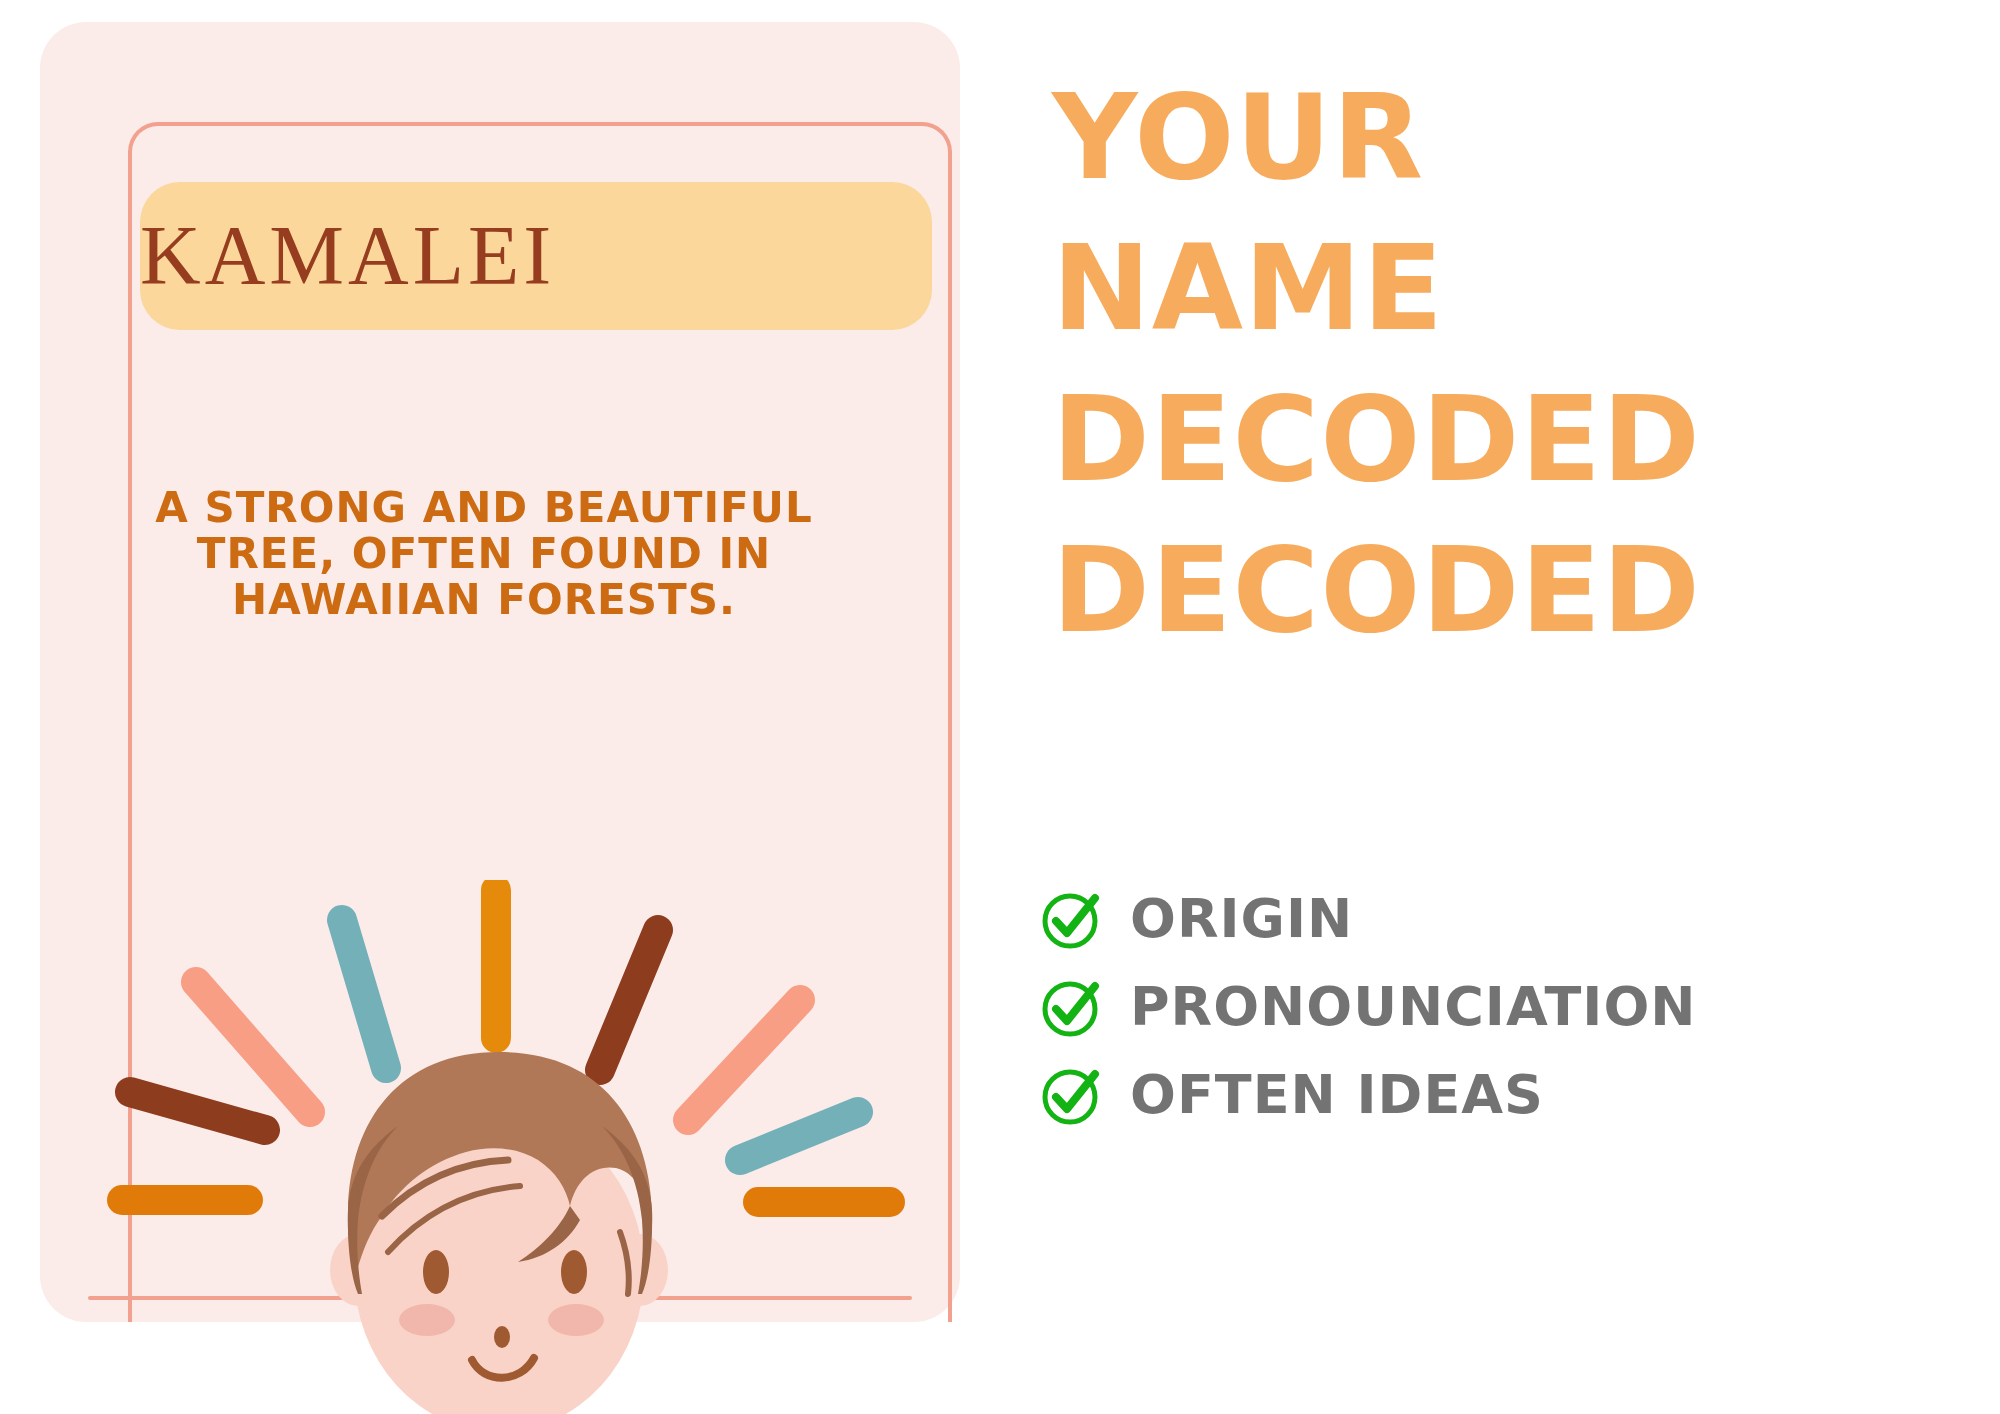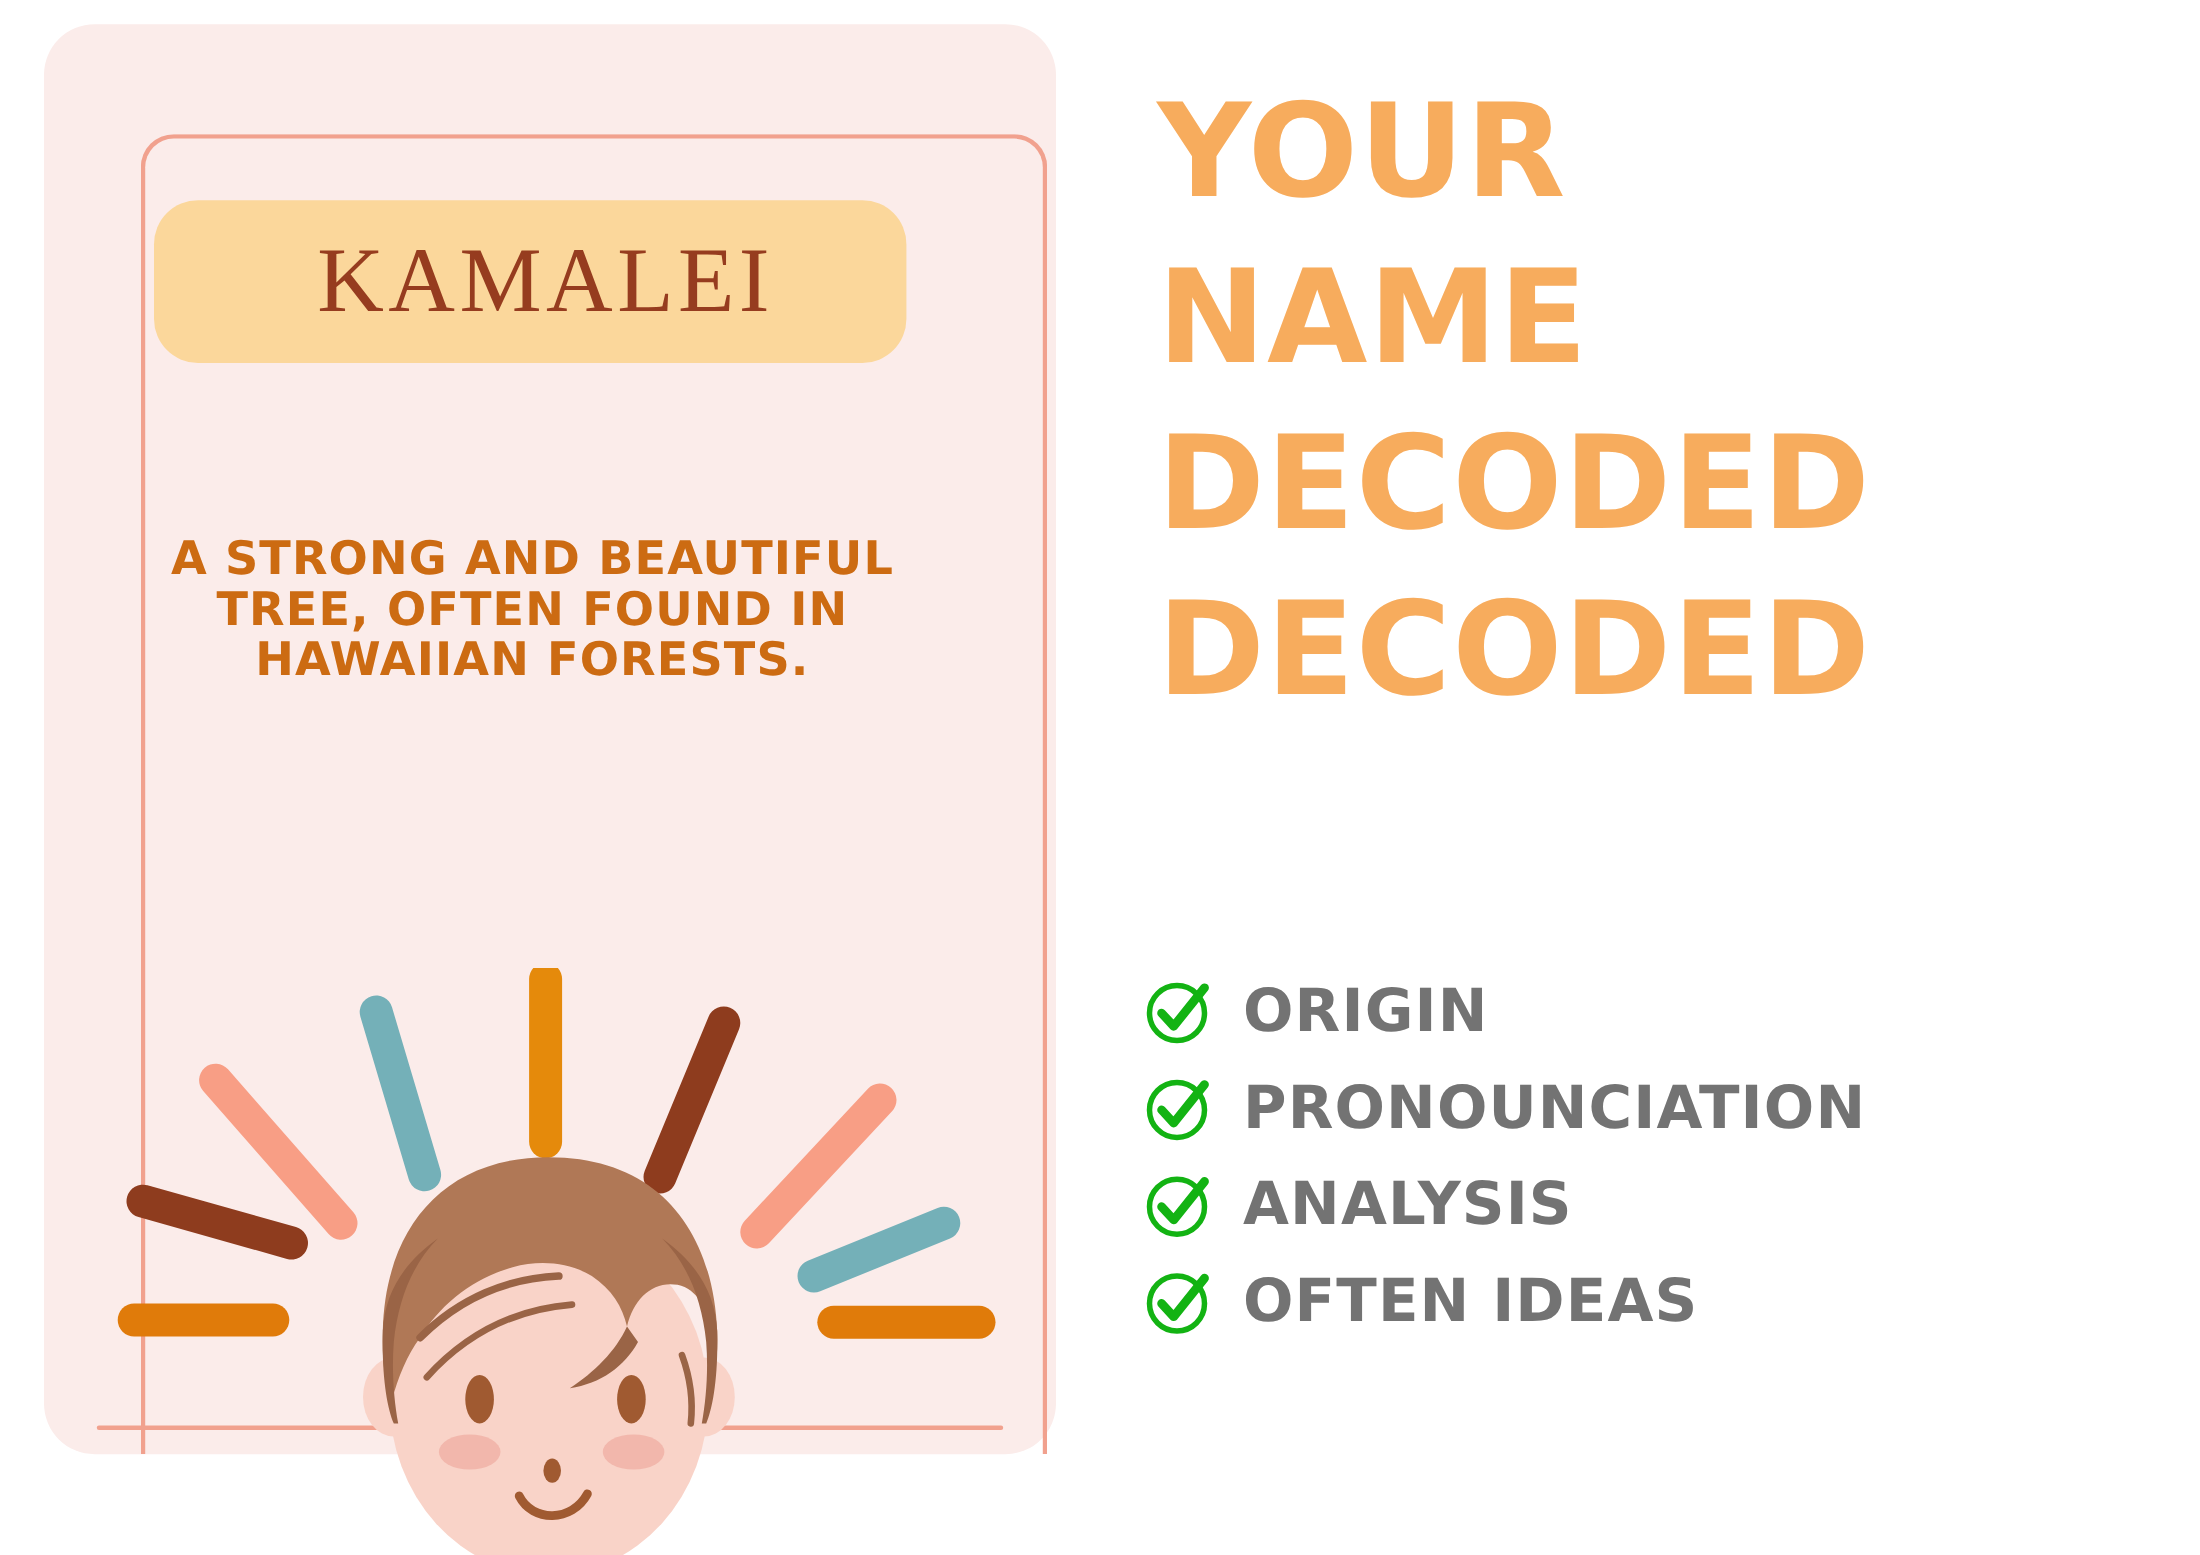--- a/index.html
+++ b/index.html
@@ -45,28 +45,26 @@
     height: 4px;
     background: #f1a18e;
     border-radius: 2px;
   }
 
   
   #name-banner {
     position: absolute;
     left: 140px;
     top: 182px;
-    width: 656px;
+    width: 792px;
     height: 148px;
     background: #fbd79b;
     border-radius: 40px;
     display: flex;
     align-items: center;
-    justify-content: center;
-    padding-left: 28px;
   }
   #name-banner-text {
     font-family: "Liberation Serif", serif;
     font-size: 84px;
     letter-spacing: 4px;
     color: #963c1f;
     line-height: 1;
     white-space: nowrap;
   }
 
@@ -246,29 +244,20 @@
   <div class="check-row">
     <span class="check-icon">
       <svg width="64" height="64" viewBox="0 0 64 64" xmlns="http://www.w3.org/2000/svg">
         <circle cx="30" cy="34" r="25" fill="none" stroke="#13B313" stroke-width="5"></circle>
         <path d="M16 34 L27 46 L55 11" fill="none" stroke="#13B313" stroke-width="8" stroke-linecap="round" stroke-linejoin="round"></path>
       </svg>
     </span>
     <span class="check-label">PRONOUNCIATION</span>
   </div>
 
-  <div class="check-row">
-    <span class="check-icon">
-      <svg width="64" height="64" viewBox="0 0 64 64" xmlns="http://www.w3.org/2000/svg">
-        <circle cx="30" cy="34" r="25" fill="none" stroke="#13B313" stroke-width="5"></circle>
-        <path d="M16 34 L27 46 L55 11" fill="none" stroke="#13B313" stroke-width="8" stroke-linecap="round" stroke-linejoin="round"></path>
-      </svg>
-    </span>
-    <span class="check-label">ANALYSIS</span>
-  </div>
 
   <div class="check-row">
     <span class="check-icon">
       <svg width="64" height="64" viewBox="0 0 64 64" xmlns="http://www.w3.org/2000/svg">
         <circle cx="30" cy="34" r="25" fill="none" stroke="#13B313" stroke-width="5"></circle>
         <path d="M16 34 L27 46 L55 11" fill="none" stroke="#13B313" stroke-width="8" stroke-linecap="round" stroke-linejoin="round"></path>
       </svg>
     </span>
     <span class="check-label">OFTEN IDEAS</span>
   </div>

